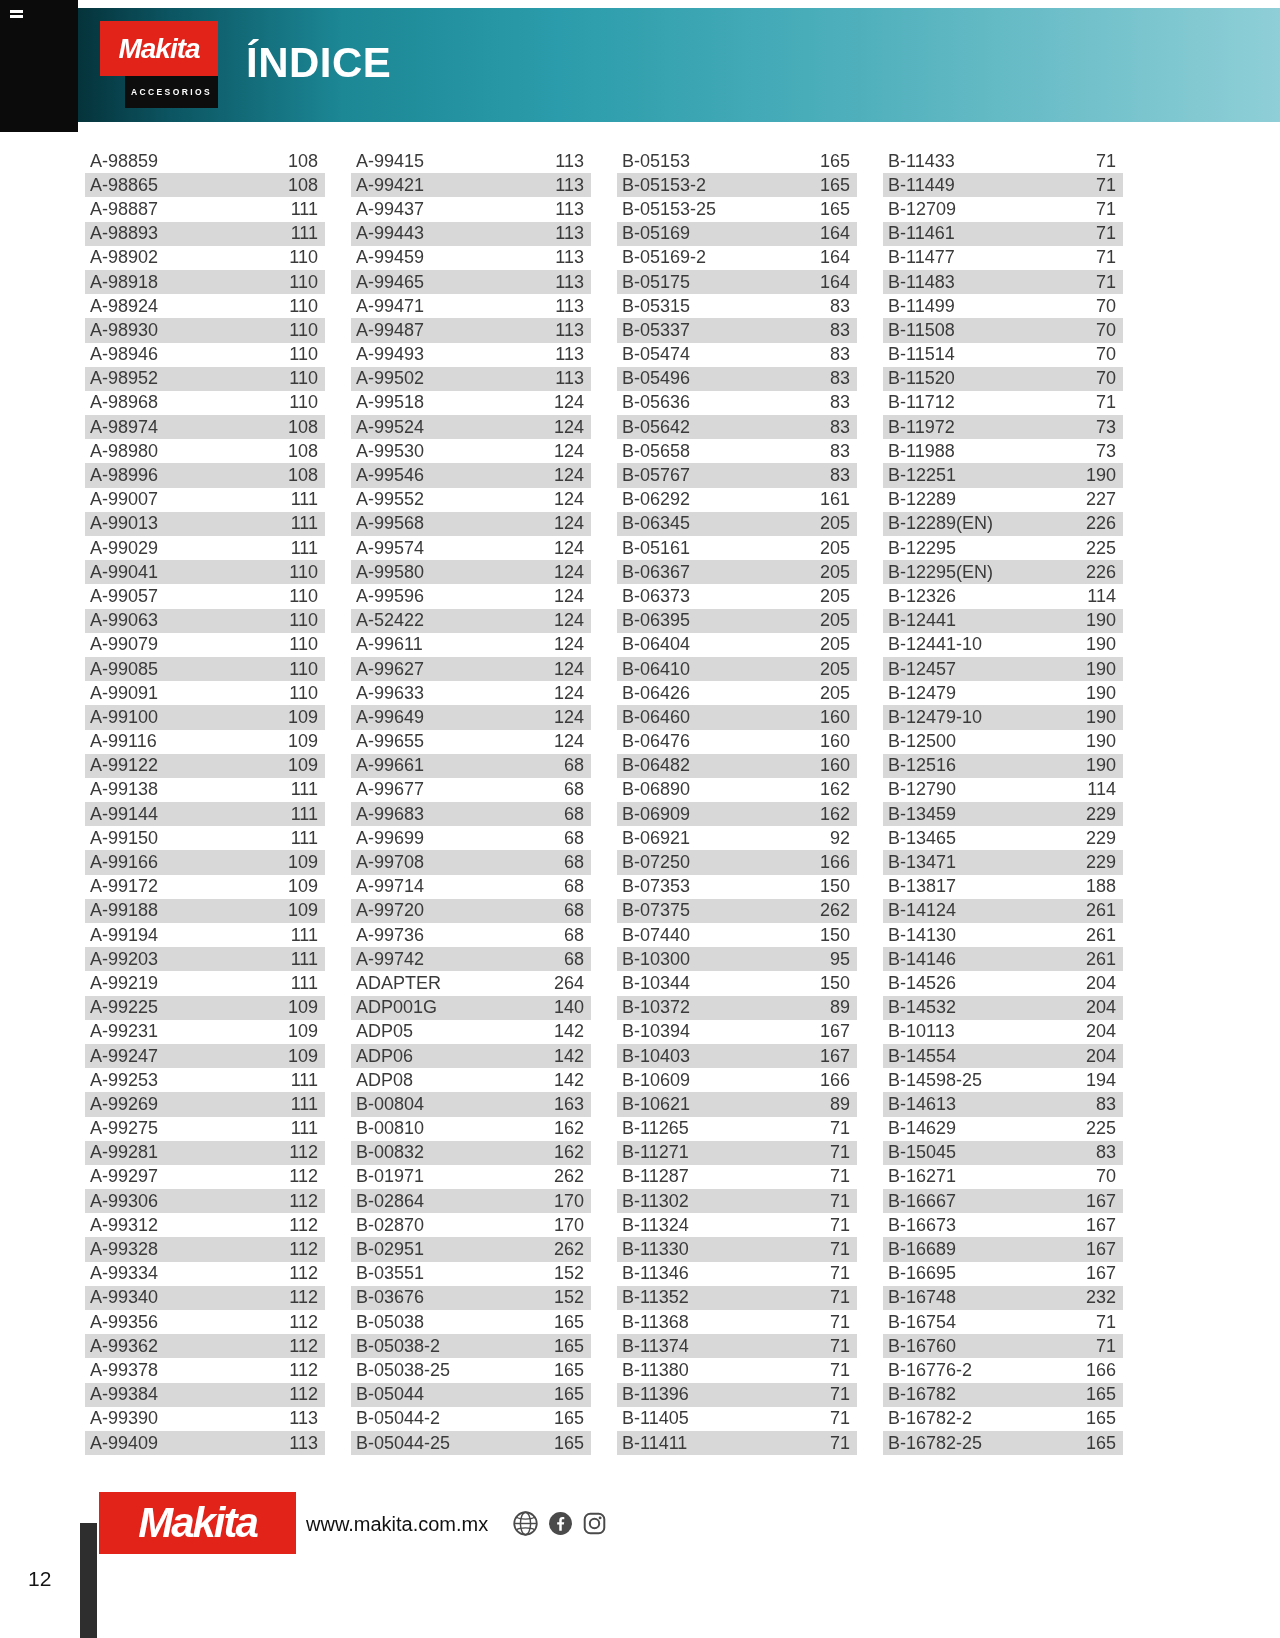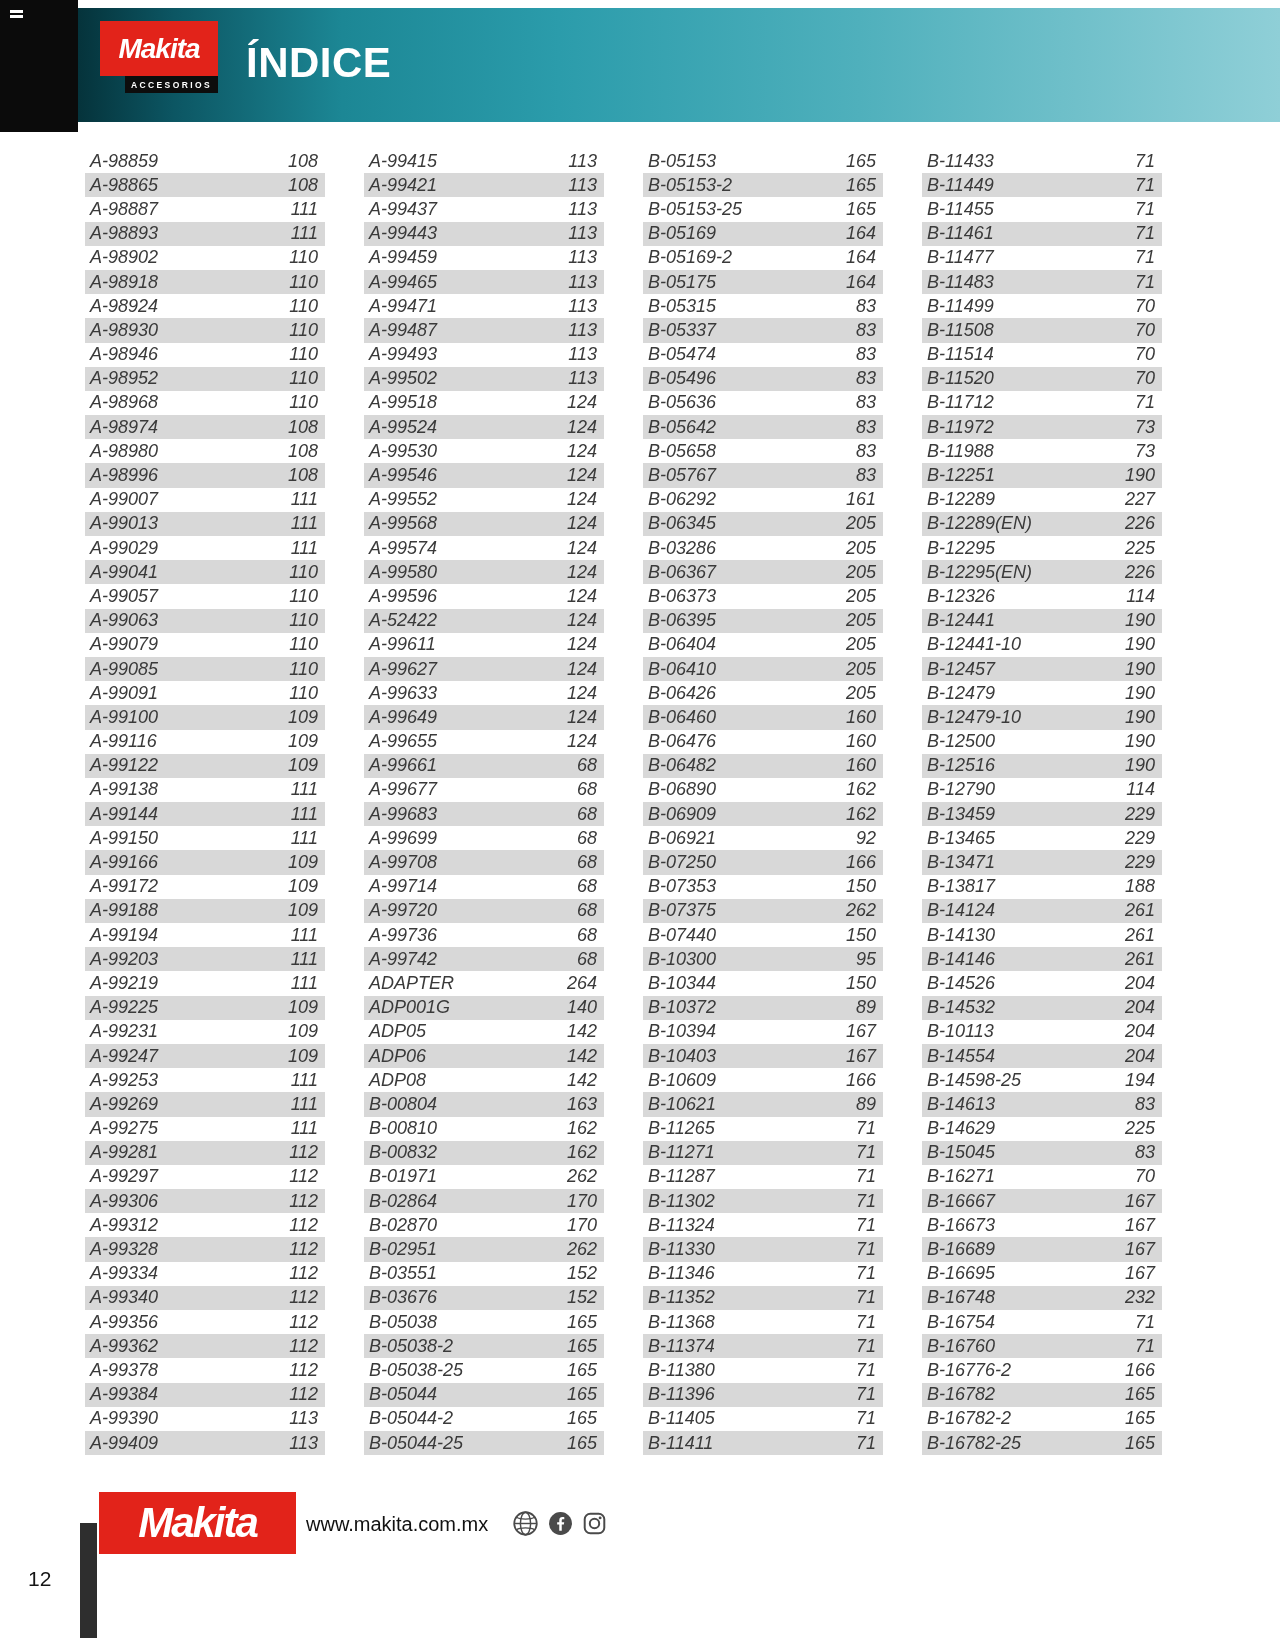--- a/index.html
+++ b/index.html
@@ -8,28 +8,28 @@
 
   
   .corner-block{position:absolute;left:0;top:0;width:78px;height:132px;background:#0b0b0b;}
   .corner-icon{position:absolute;left:10px;top:10px;width:13px;}
   .corner-icon i{display:block;height:3px;background:#ffffff;margin-bottom:2px;}
   .header-band{position:absolute;left:78px;top:8px;width:1202px;height:114px;
     background:linear-gradient(90deg,#05333b 0%,#0c5663 8%,#1c8795 22%,#2b9cab 40%,#4fb0bc 65%,#8fcfd7 100%);}
   .brand{position:absolute;left:22px;top:13px;width:118px;}
   .brand-red{background:#e2231a;height:55px;display:flex;align-items:center;justify-content:center;}
   .brand-word{color:#fff;font-size:28px;font-weight:bold;font-style:italic;letter-spacing:-1px;}
-  .brand-sub{background:#0d0d0d;height:17px;display:flex;align-items:center;justify-content:center;margin-left:25px;}
+  .brand-sub{background:#0d0d0d;height:32px;display:flex;align-items:center;justify-content:center;margin-left:25px;}
   .brand-sub span{color:#fff;font-size:8.5px;letter-spacing:2.4px;font-weight:bold;}
   .index-title{position:absolute;left:168px;top:50%;transform:translateY(-54%);margin:0;
     color:#ffffff;font-size:42px;font-weight:bold;letter-spacing:0.5px;}
 
   
   .index-grid{position:absolute;left:85px;top:149px;display:grid;
-    grid-template-columns:repeat(4,240px);column-gap:39px;font-style:italic;}
+    grid-template-columns:repeat(4,240px);column-gap:26px;}
   .index-col{display:flex;flex-direction:column;}
   .row{height:24.2px;display:flex;align-items:center;justify-content:space-between;
     padding:0 7px 0 5px;font-size:18px;color:#3a3a3a;}
   .row.alt{background:#d8d8d8;}
   .row .code,.row .pagenum{white-space:nowrap;}
 
   
   .footer-page-num{position:absolute;left:28px;top:1567px;font-size:21px;color:#151515;text-align:center;}
   .footer-bar{position:absolute;left:80px;top:1523px;width:17px;height:115px;background:#2e2e2e;}
   .footer-brand{position:absolute;left:99px;top:1492px;width:197px;height:62px;background:#e2231a;
@@ -557,21 +557,21 @@
         </div>
         <div class="row">
           <span class="code">B-06292</span>
           <span class="pagenum">161</span>
         </div>
         <div class="row alt">
           <span class="code">B-06345</span>
           <span class="pagenum">205</span>
         </div>
         <div class="row">
-          <span class="code">B-03286</span>
+          <span class="code">B-05161</span>
           <span class="pagenum">205</span>
         </div>
         <div class="row alt">
           <span class="code">B-06367</span>
           <span class="pagenum">205</span>
         </div>
         <div class="row">
           <span class="code">B-06373</span>
           <span class="pagenum">205</span>
         </div>
@@ -719,21 +719,21 @@
     <div class="index-col">
         <div class="row">
           <span class="code">B-11433</span>
           <span class="pagenum">71</span>
         </div>
         <div class="row alt">
           <span class="code">B-11449</span>
           <span class="pagenum">71</span>
         </div>
         <div class="row">
-          <span class="code">B-11455</span>
+          <span class="code">B-12709</span>
           <span class="pagenum">71</span>
         </div>
         <div class="row alt">
           <span class="code">B-11461</span>
           <span class="pagenum">71</span>
         </div>
         <div class="row">
           <span class="code">B-11477</span>
           <span class="pagenum">71</span>
         </div>

